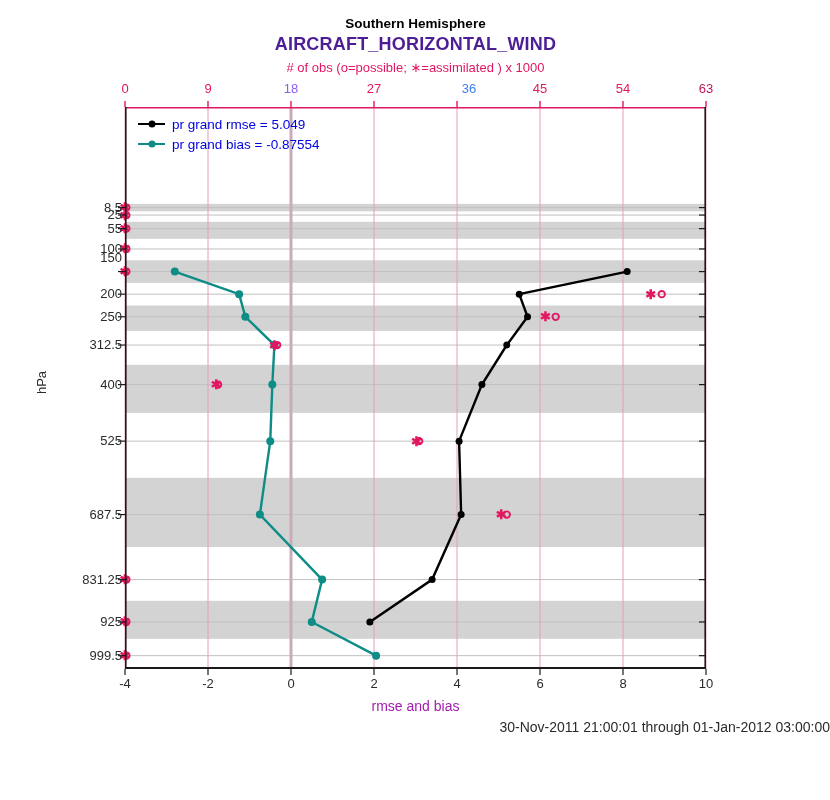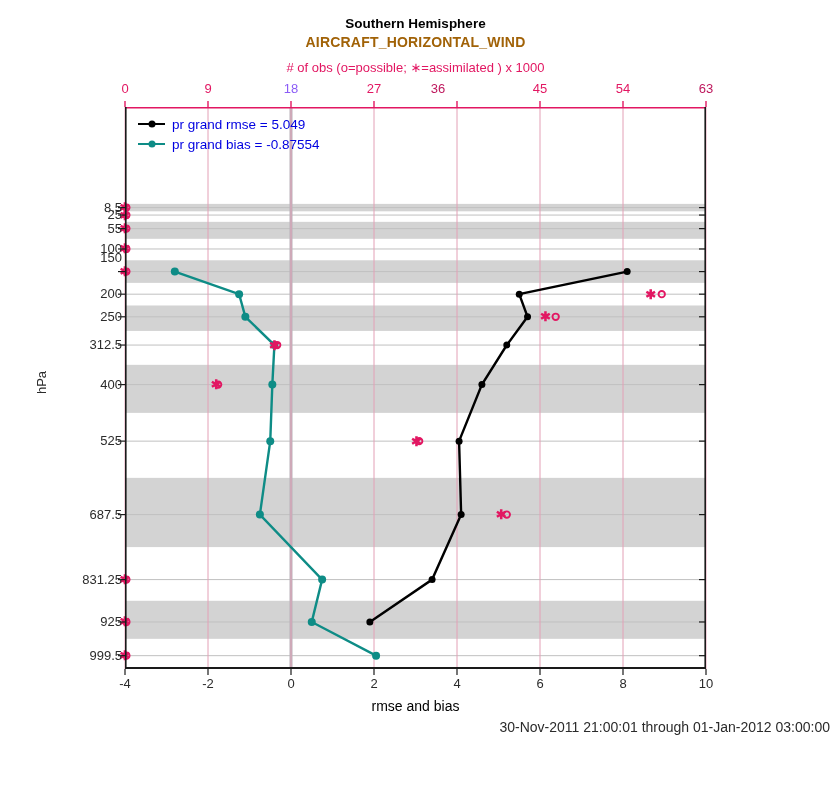--- a/index.html
+++ b/index.html
@@ -1,30 +1,30 @@
 <!DOCTYPE html>
 <html><head>
 <meta charset="utf-8">
 <style>
   html,body{margin:0;padding:0;background:#ffffff;}
   .fig{position:relative;width:830px;height:800px;background:#ffffff;
        font-family:"Liberation Sans",sans-serif;overflow:hidden;}
   .title1{position:absolute;left:125px;top:16px;width:581px;text-align:center;
           font-size:13.5px;font-weight:bold;color:#000000;}
   .title2{position:absolute;left:125px;top:34px;width:581px;text-align:center;
-          font-size:14px;font-weight:bold;color:#a16207;letter-spacing:.2px;}
+          font-size:18px;font-weight:bold;color:#4c1d95;letter-spacing:.2px;}
   .obslabel{position:absolute;left:125px;top:60px;width:581px;text-align:center;
           font-size:13px;}
   .ttick{position:absolute;top:81px;transform:translateX(-50%);font-size:13px;}
   .btick{position:absolute;top:676px;transform:translateX(-50%);font-size:13px;color:#2b2b2b;}
   .ytick{position:absolute;left:0;width:122px;text-align:right;font-size:13px;color:#2b2b2b;}
   .ylab{position:absolute;left:30px;top:375px;font-size:13px;color:#2b2b2b;
         transform:rotate(-90deg);transform-origin:center;}
   .xlab{position:absolute;left:125px;top:698px;width:581px;text-align:center;
-        font-size:14px;color:#000000;}
+        font-size:14px;color:#a21caf;}
   .dates{position:absolute;left:0;top:719px;width:830px;text-align:right;
         font-size:14px;color:#2b2b2b;}
   .footer{position:absolute;left:0;top:768px;width:830px;text-align:center;
         font-size:8px;color:#222;}
   #plot{position:absolute;left:125px;top:107px;width:581px;height:562px;padding-left:9px;}
   #plot svg{position:absolute;left:0;top:0;overflow:visible;}
   .legend{position:absolute;left:13px;top:7px;z-index:5;}
   .legend-row{display:flex;align-items:center;height:20px;}
   .legend-line{position:relative;width:27px;height:0;border-top:2.5px solid #000;}
   .legend-dot{position:absolute;left:50%;top:50%;width:7px;height:7px;border-radius:50%;
@@ -185,21 +185,21 @@
       </svg>
     </div>
 
   <div class="ylab">hPa</div>
   <div class="xlab">rmse and bias</div>
   <div class="dates">30-Nov-2011 21:00:01 through 01-Jan-2012 03:00:00</div>
 <div class="ttick" style="left: 125px; color: rgb(226, 23, 98);">0</div>
     <div class="ttick" style="left: 208px; color: rgb(226, 23, 98);">9</div>
     <div class="ttick" style="left: 291px; color: #8b5cf6;">18</div>
     <div class="ttick" style="left: 374px; color: rgb(226, 23, 98);">27</div>
-    <div class="ttick" style="left: 438px; color: #be185d;">36</div>
+    <div class="ttick" style="left: 469px; color: #3b82f6;">36</div>
     <div class="ttick" style="left: 540px; color: rgb(226, 23, 98);">45</div>
     <div class="ttick" style="left: 623px; color: rgb(226, 23, 98);">54</div>
     <div class="ttick" style="left: 706px; color: #be185d;">63</div>
     <div class="btick" style="left: 125px;">-4</div>
     <div class="btick" style="left: 208px;">-2</div>
     <div class="btick" style="left: 291px;">0</div>
     <div class="btick" style="left: 374px;">2</div>
     <div class="btick" style="left: 457px;">4</div>
     <div class="btick" style="left: 540px;">6</div>
     <div class="btick" style="left: 623px;">8</div>

